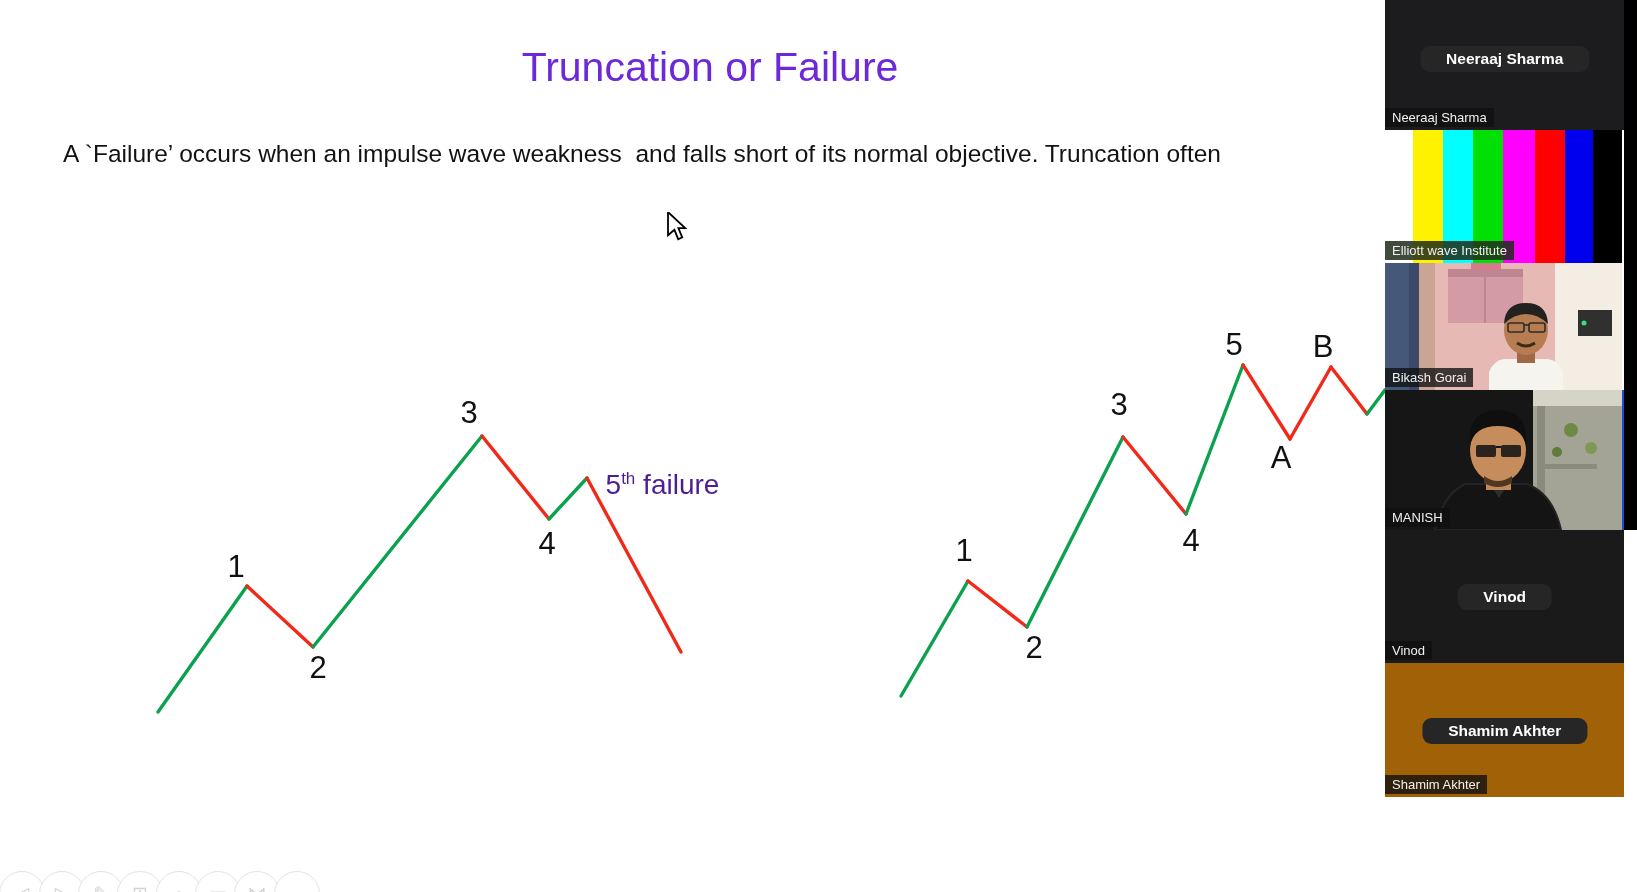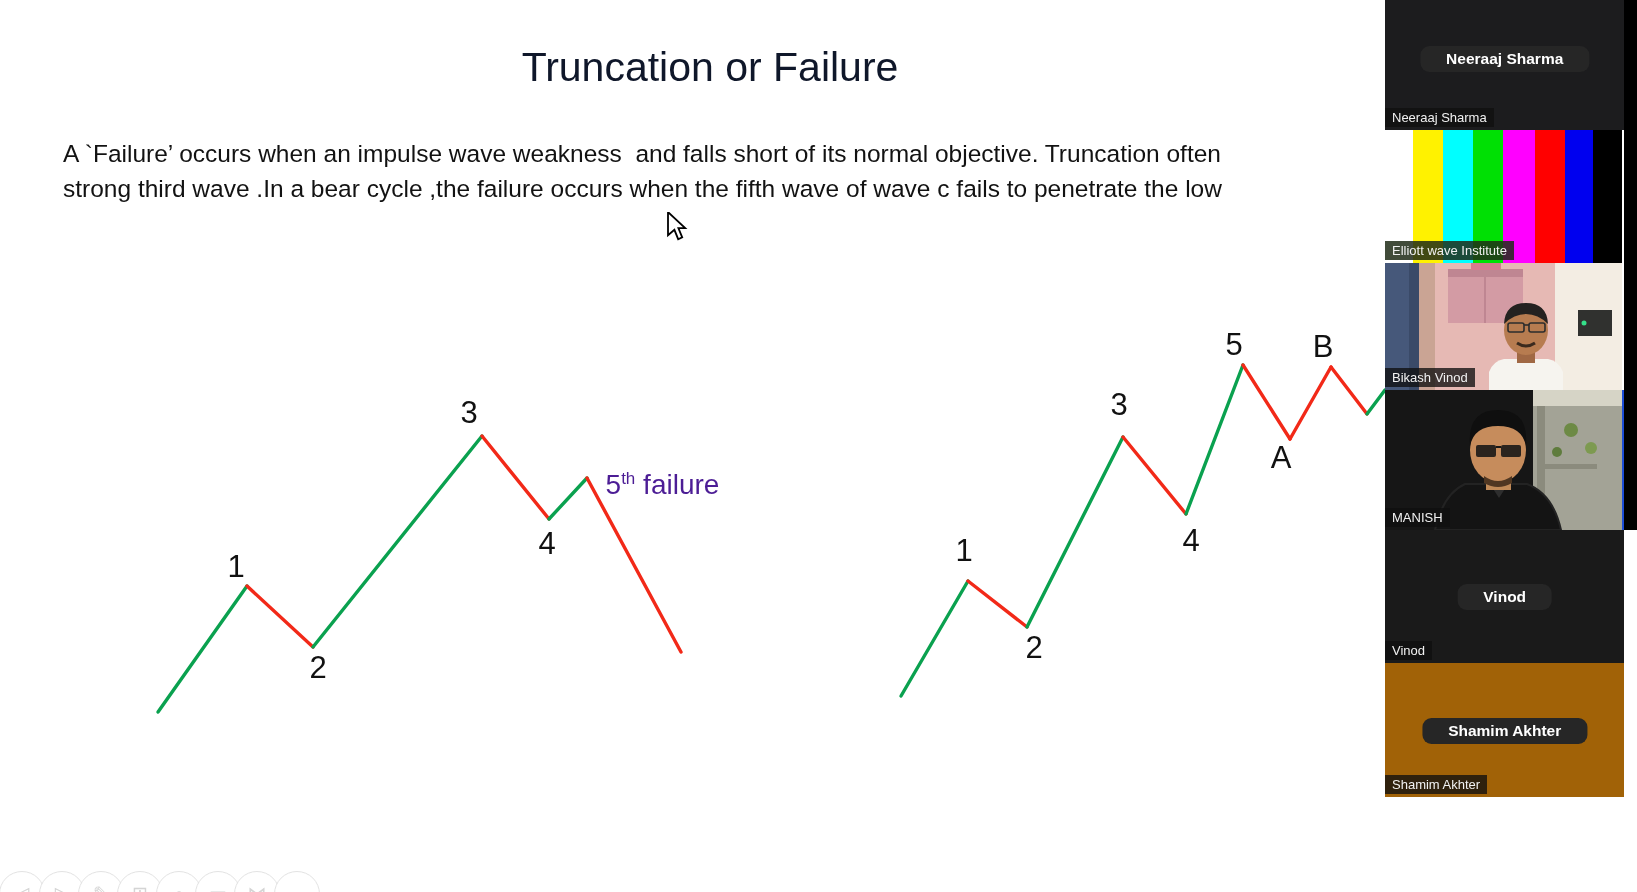--- a/index.html
+++ b/index.html
@@ -1,20 +1,20 @@
 <!DOCTYPE html>
 <html><head>
 <meta charset="utf-8">
 <style>
   html,body{margin:0;padding:0;}
   body{width:1637px;height:892px;background:#ffffff;overflow:hidden;position:relative;
        font-family:"Liberation Sans",sans-serif;}
   
   .slide-title{position:absolute;left:0;top:44px;width:1420px;text-align:center;
-       font-size:41px;color:#0f172a;}
+       font-size:41px;color:#6d28d9;}
   .slide-body{position:absolute;left:63px;top:136px;width:1322px;overflow:hidden;
        font-size:24.5px;line-height:35px;color:#121212;}
   .body-line{white-space:pre;}
   #wave-svg{position:absolute;left:0;top:0;pointer-events:none;}
   .wave-label{position:absolute;transform:translate(-50%,-50%);font-size:31px;color:#111;
        white-space:nowrap;}
   .failure-note{position:absolute;font-size:28px;color:#4c1d95;white-space:pre;}
   .failure-note sup{font-size:17px;}
   
   .cursor{position:absolute;z-index:60;}
@@ -40,21 +40,20 @@
        border:1.6px solid #e3e3e3;color:#d4d4d4;font-size:19px;line-height:44px;
        text-align:center;background:#fff;}
 </style>
 </head>
 <body>
 
 <div class="slide-title">Truncation or Failure</div>
 
 <div class="slide-body">
   <div class="body-line">A `Failure’ occurs when an impulse wave weakness  and falls short of its normal objective. Truncation often</div>
-  <div class="body-line">strong third wave .In a bear cycle ,the failure occurs when the fifth wave of wave c fails to penetrate the low</div>
 </div>
 
 <svg id="wave-svg" width="1637" height="892">
     <line x1="158" y1="712" x2="247" y2="586" stroke="#0aa14f" stroke-width="3.4" stroke-linecap="round"></line>
     <line x1="247" y1="586" x2="313" y2="647" stroke="#f22918" stroke-width="3.4" stroke-linecap="round"></line>
     <line x1="313" y1="647" x2="482" y2="436" stroke="#0aa14f" stroke-width="3.4" stroke-linecap="round"></line>
     <line x1="482" y1="436" x2="549" y2="519" stroke="#f22918" stroke-width="3.4" stroke-linecap="round"></line>
     <line x1="549" y1="519" x2="587" y2="478" stroke="#0aa14f" stroke-width="3.4" stroke-linecap="round"></line>
     <line x1="587" y1="478" x2="681" y2="652" stroke="#f22918" stroke-width="3.4" stroke-linecap="round"></line>
     <line x1="901" y1="696" x2="968" y2="581" stroke="#0aa14f" stroke-width="3.4" stroke-linecap="round"></line>
@@ -134,21 +133,21 @@
         <circle cx="199" cy="60" r="2.5" fill="#35e08a"></circle>
         <path d="M104 127 v-18 q4 -11 15 -13 h44 q11 2 15 13 v18 z" fill="#f6f4ef"></path>
         <rect x="132" y="84" width="18" height="16" fill="#a06844"></rect>
         <ellipse cx="141" cy="67" rx="22" ry="25" fill="#b77c50"></ellipse>
         <path d="M119 61 q1 -21 22 -21 q21 0 22 21 q-10 -10 -22 -10 q-12 0 -22 10 z" fill="#242220"></path>
         <rect x="123" y="60" width="16" height="9" rx="2" fill="none" stroke="#2c2c2c" stroke-width="1.6"></rect>
         <rect x="144" y="60" width="16" height="9" rx="2" fill="none" stroke="#2c2c2c" stroke-width="1.6"></rect>
         <line x1="139" y1="62" x2="144" y2="62" stroke="#2c2c2c" stroke-width="1.6"></line>
         <path d="M132 80 q9 6 18 0" stroke="#3a2a1e" fill="none" stroke-width="3"></path>
       </svg>
-      <div class="corner-label">Bikash Vinod</div>
+      <div class="corner-label">Bikash Gorai</div>
     </div>
     <div class="edge edge-dark"></div>
   </div>
 
   <div class="tile-row" style="height:140px">
     <div class="tile" style="background:#1d4ed8">
       <svg width="237" height="140" viewBox="0 0 237 140">
         <rect width="237" height="140" fill="#161616"></rect>
         <rect x="148" width="89" height="140" fill="#a3a396"></rect>
         <rect x="148" width="89" height="16" fill="#d6d4c6"></rect>

